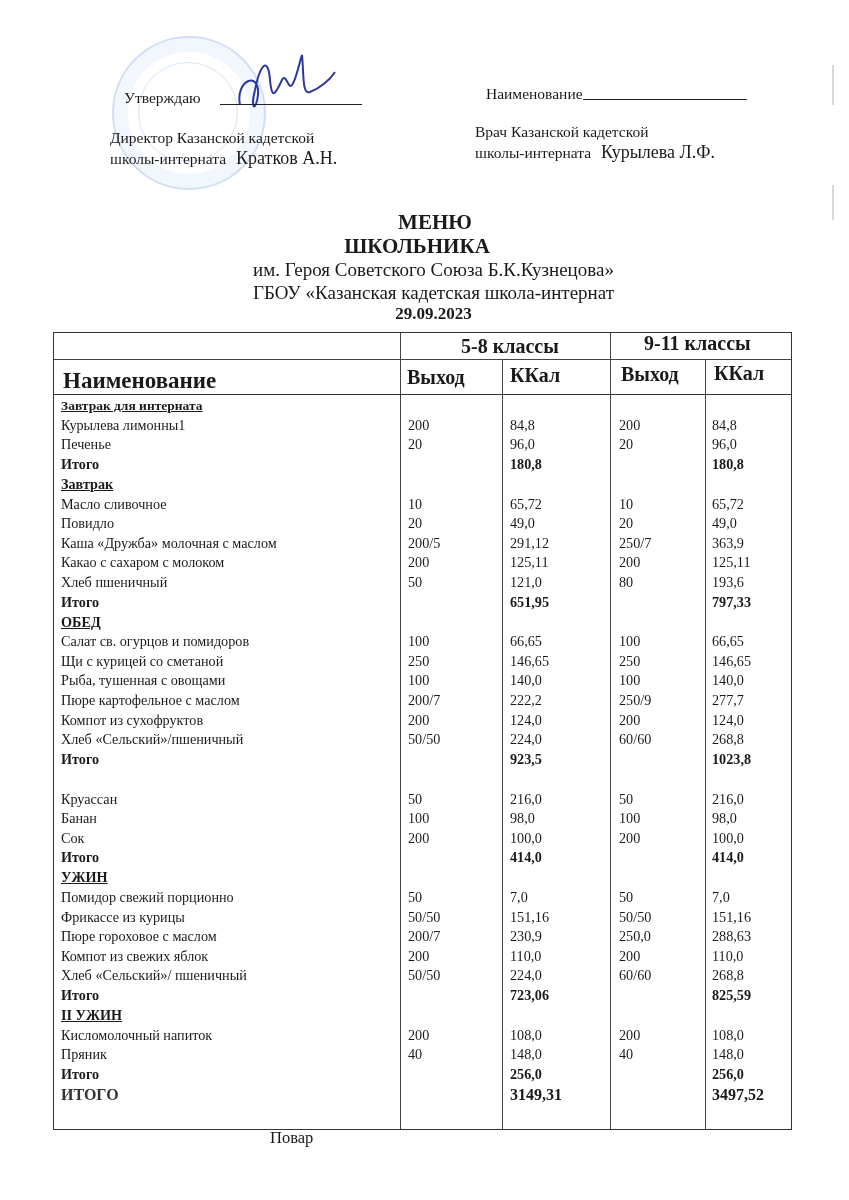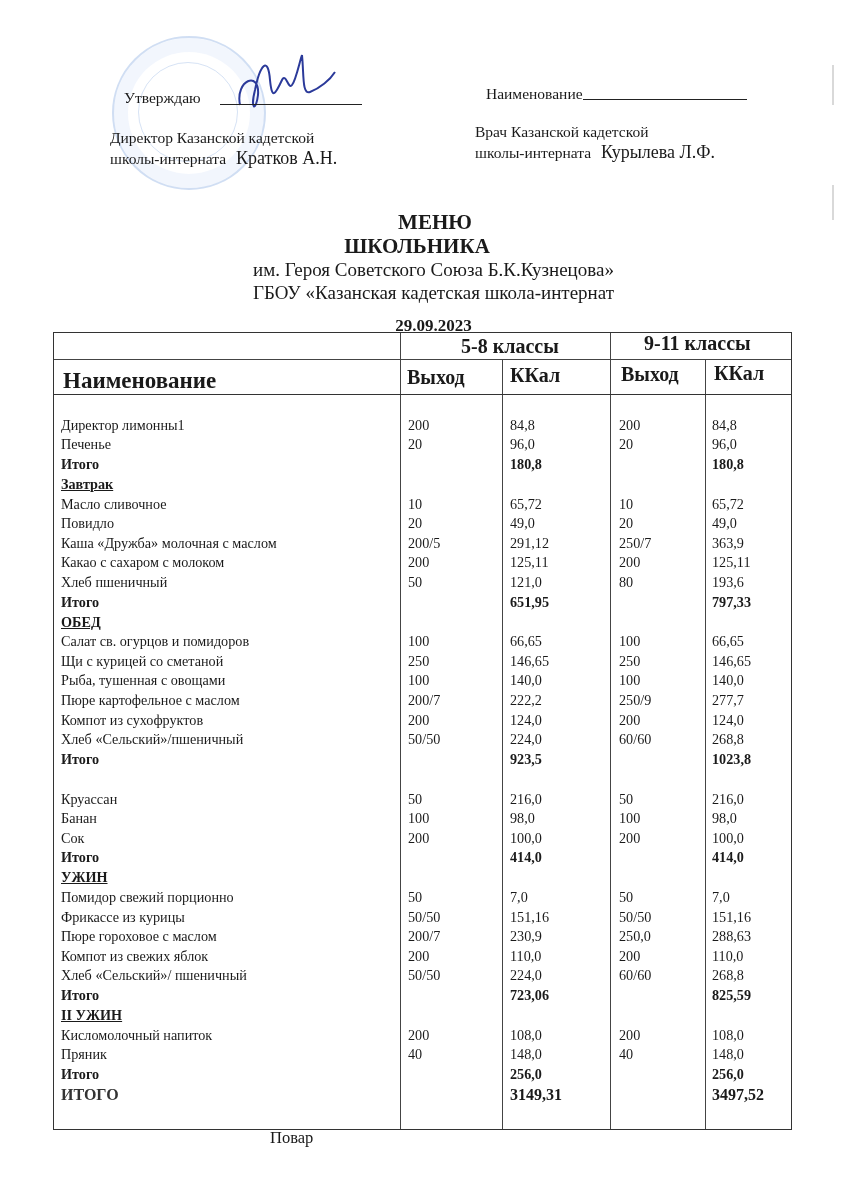--- a/index.html
+++ b/index.html
@@ -12,21 +12,21 @@
            box-shadow: inset 0 0 0 14px rgba(150,185,235,0.12); }
   .stamp-inner { position: absolute; left: 24px; top: 24px; width: 98px; height: 98px;
                  border-radius: 50%; border: 1px solid rgba(120,160,220,0.3); }
   .signature { position: absolute; left: 230px; top: 50px; width: 110px; height: 70px; }
   .approve { position: absolute; font-size: 15.5px; line-height: 20px; }
   .approve-line { position: absolute; border-bottom: 1px solid #222; }
 
   .title-block { position: absolute; left: 0; width: 849px; text-align: center; }
   .t-main { font-weight: bold; font-size: 21px; line-height: 24px; padding-left: 21px; }
   .t-sub { font-size: 19px; line-height: 23px; }
-  .t-date { font-weight: bold; font-size: 17px; line-height: 20px; margin-top: 12px; }
+  .t-date { font-weight: bold; font-size: 17px; line-height: 20px; }
 
   
   .menu-table { position: absolute; left: 53px; top: 332px; width: 737px;
                 border: 1.3px solid #333; }
   .hdr1 { position: relative; height: 26px; border-bottom: 1px solid #444; }
   .hdr2 { position: relative; height: 34px; border-bottom: 1.3px solid #333; }
   .vline { position: absolute; top: 0; bottom: 0; border-left: 1px solid #444; }
   .hdr-text { position: absolute; font-weight: bold; font-size: 20px; line-height: 24px; white-space: nowrap; }
   .hdr-big { font-size: 23px; }
 
@@ -95,22 +95,29 @@
     <div class="hdr-text" style="left:353px; top:5px;">Выход</div>
     <div class="hdr-text" style="left:456px; top:3px;">ККал</div>
     <div class="hdr-text" style="left:567px; top:2px;">Выход</div>
     <div class="hdr-text" style="left:660px; top:1px;">ККал</div>
   </div>
   <div class="body" id="tbody">
     <div class="vline" style="left:346px;"></div>
     <div class="vline" style="left:448px;"></div>
     <div class="vline" style="left:556px;"></div>
     <div class="vline" style="left:651px;"></div>
+  <div class="row" style="top: 1px;">
+        <span class="cell c-name section" style="font-size: 13.5px;">Завтрак для интерната</span>
+        <span class="cell c-v1"></span>
+        <span class="cell c-k1 "></span>
+        <span class="cell c-v2"></span>
+        <span class="cell c-k2 "></span>
+      </div>
       <div class="row" style="top: 20.6px;">
-        <span class="cell c-name ">Директор лимонны1</span>
+        <span class="cell c-name ">Курылева лимонны1</span>
         <span class="cell c-v1">200</span>
         <span class="cell c-k1 ">84,8</span>
         <span class="cell c-v2">200</span>
         <span class="cell c-k2 ">84,8</span>
       </div>
       <div class="row" style="top: 40.2px;">
         <span class="cell c-name ">Печенье</span>
         <span class="cell c-v1">20</span>
         <span class="cell c-k1 ">96,0</span>
         <span class="cell c-v2">20</span>

